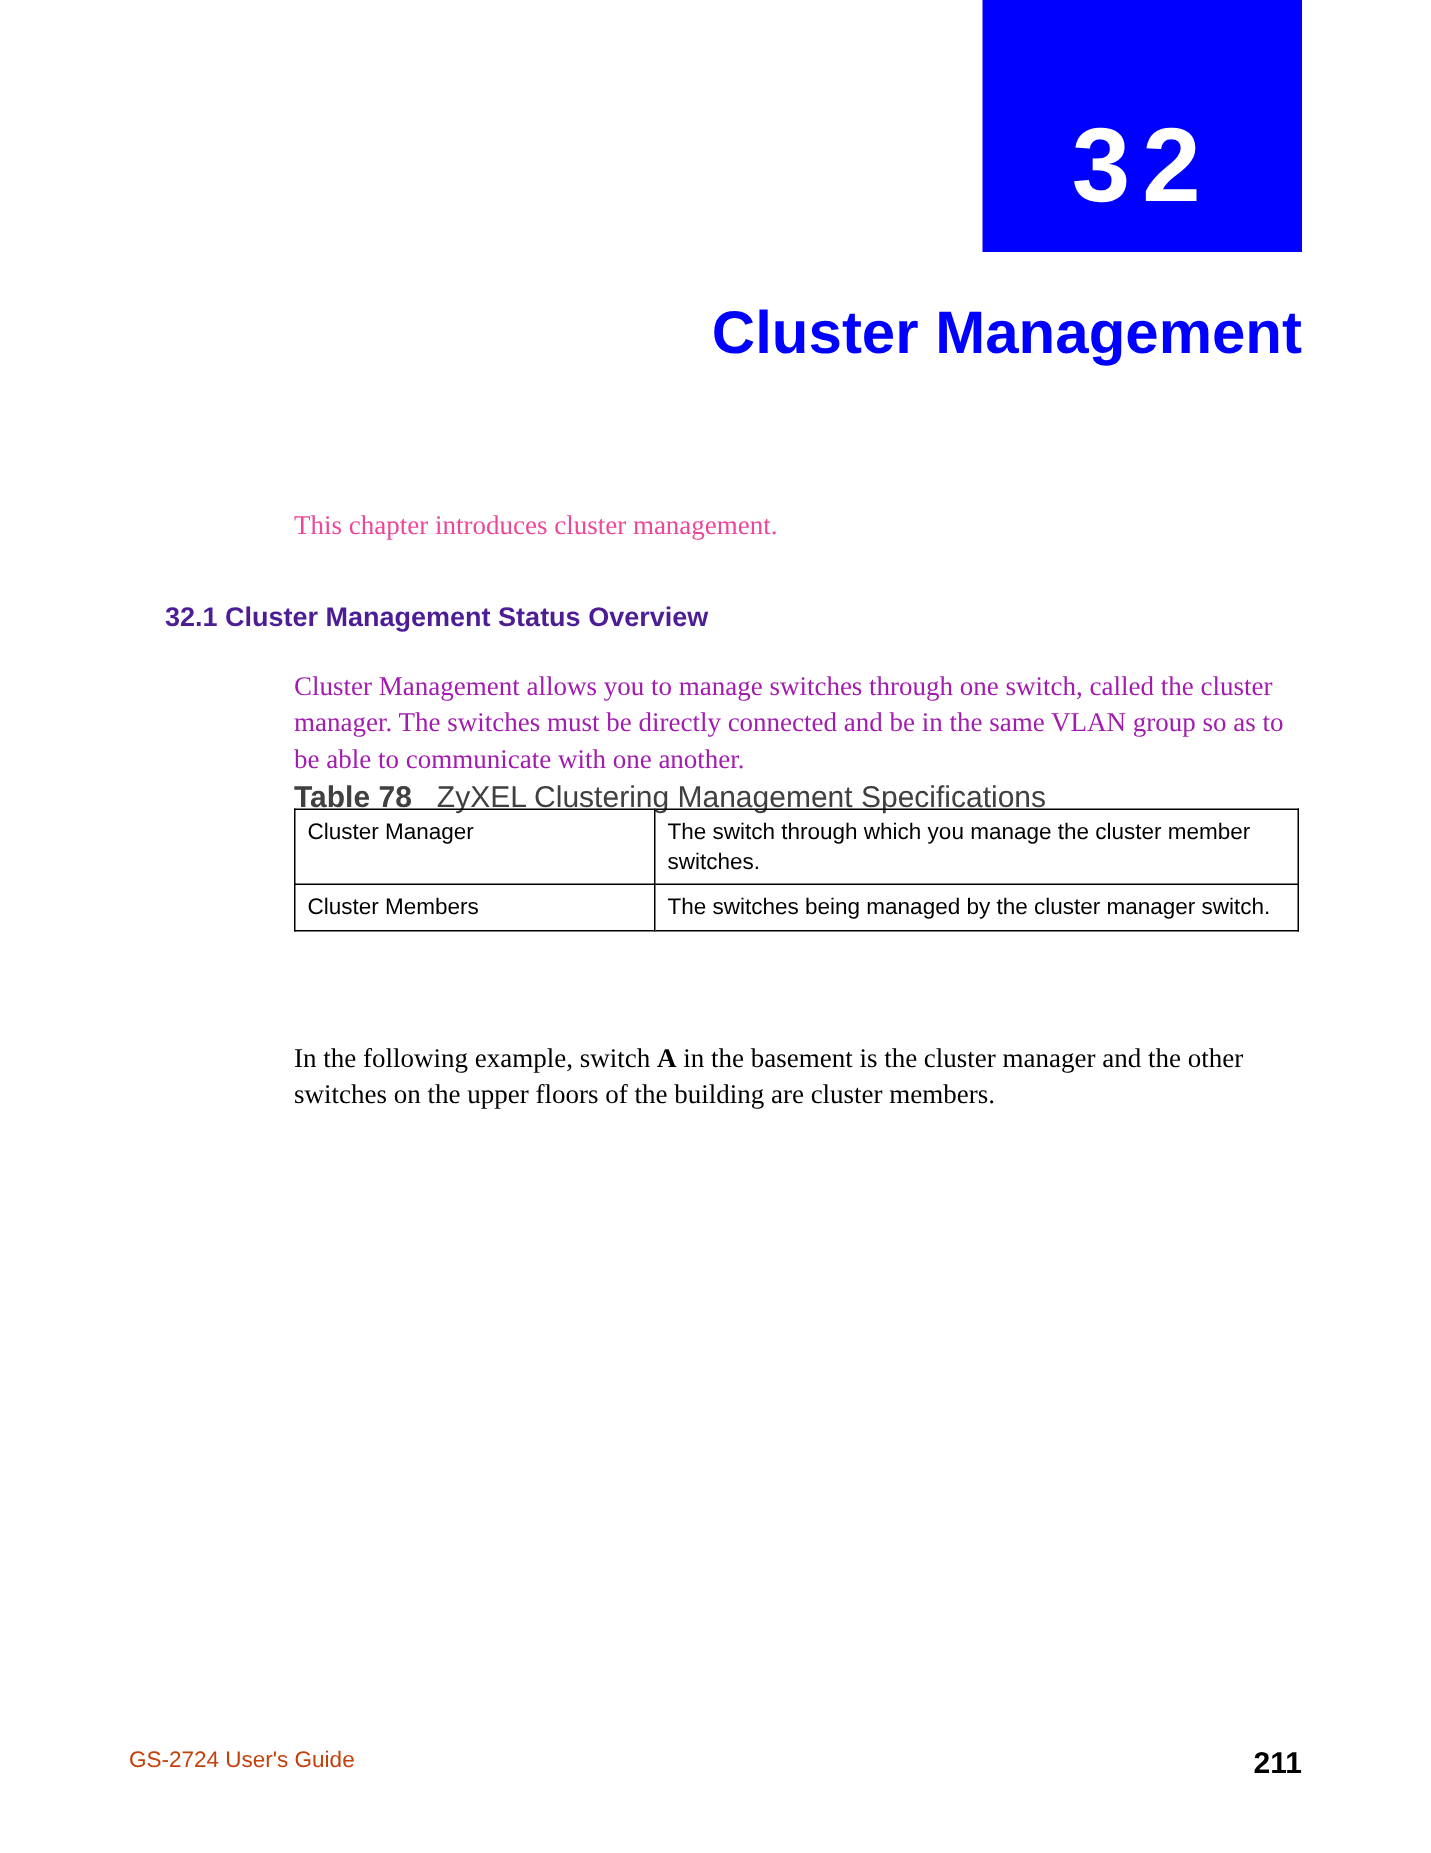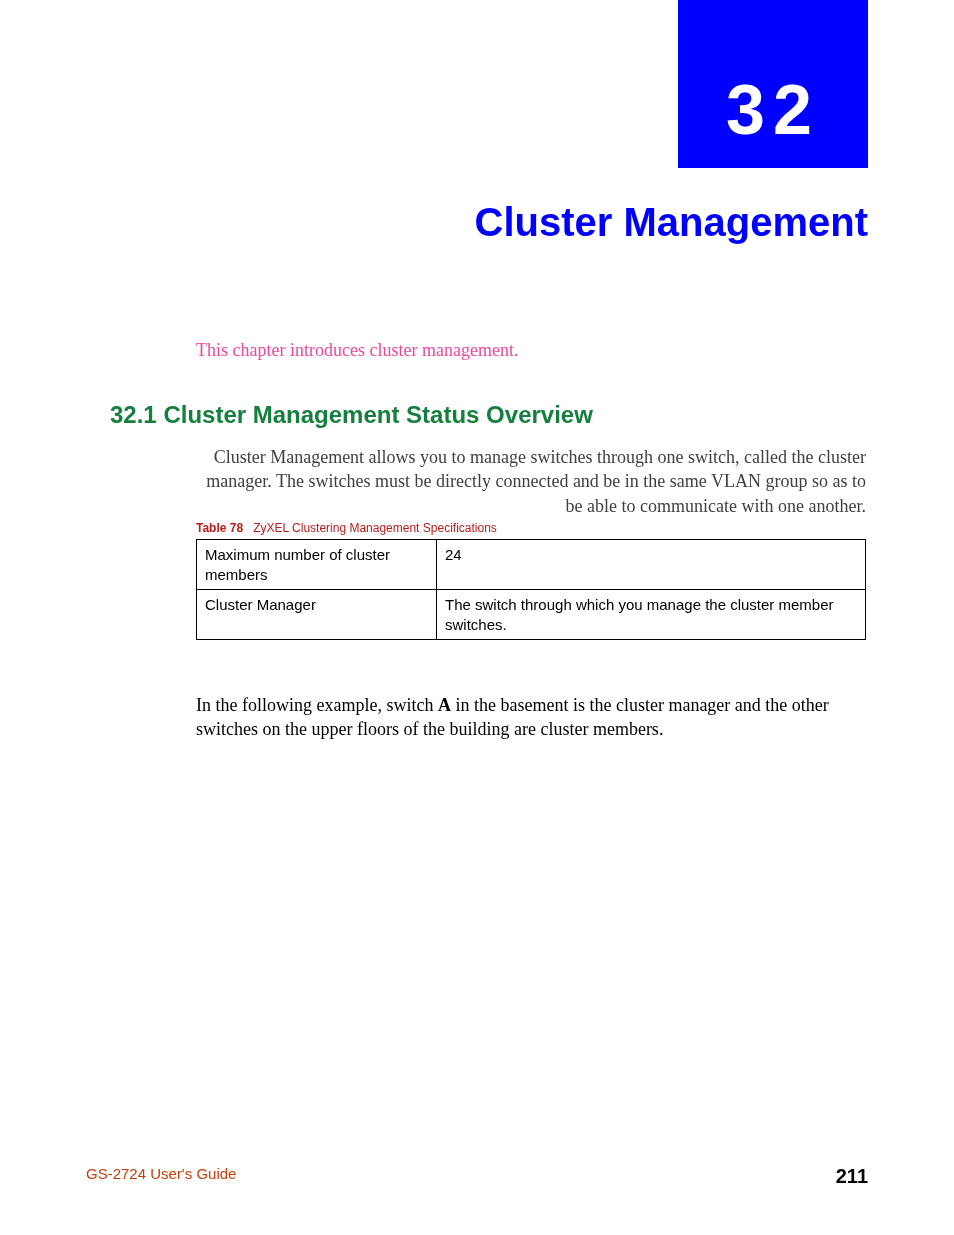--- a/index.html
+++ b/index.html
@@ -12,21 +12,21 @@
       height: 1235px;
       background: #ffffff;
       font-family: "Times New Roman", Times, serif;
       position: relative;
       color: #000000;
     }
     .chapter-box {
       position: absolute;
       top: 0;
       right: 86px;
-      width: 190px;
+      width: 213px;
       height: 168px;
       background: #0000ff;
       display: flex;
       align-items: flex-end;
       justify-content: center;
       padding-bottom: 18px;
     }
     .chapter-number {
       font-family: Arial, Helvetica, sans-serif;
       font-weight: bold;
@@ -50,40 +50,39 @@
       left: 196px;
       font-size: 18px;
       color: #ec4899;
     }
     .section-heading {
       position: absolute;
       top: 401px;
       left: 110px;
       font-family: Arial, Helvetica, sans-serif;
       font-weight: bold;
-      font-size: 24px;
-      color: #15803d;
+      font-size: 18px;
+      color: #4c1d95;
     }
     .section-body {
       position: absolute;
       top: 445px;
       left: 196px;
       width: 670px;
       font-size: 18px;
       line-height: 1.35;
-      color: #404040;
-      text-align: right;
+      color: #a21caf;
     }
     .table-caption {
       position: absolute;
       top: 521px;
       left: 196px;
       font-family: Arial, Helvetica, sans-serif;
-      font-size: 12px;
-      color: #b91c1c;
+      font-size: 20px;
+      color: #404040;
     }
     .table-caption .bold {
       font-weight: bold;
     }
     .spec-table {
       position: absolute;
       top: 539px;
       left: 196px;
       width: 670px;
       border-collapse: collapse;
@@ -144,26 +143,26 @@
 
 <div class="section-body">Cluster Management allows you to manage switches through one switch, called the cluster manager. The switches must be directly connected and be in the same VLAN group so as to be able to communicate with one another.</div>
 
 <div class="table-caption">
   <span class="bold">Table 78</span>&nbsp;&nbsp;&nbsp;<span>ZyXEL Clustering Management Specifications</span>
 </div>
 
 <table class="spec-table">
   <tbody>
     <tr>
-      <td>Maximum number of cluster members</td>
-      <td>24</td>
+      <td>Cluster Manager</td>
+      <td>The switch through which you manage the cluster member switches.</td>
     </tr>
     <tr>
-      <td>Cluster Manager</td>
-      <td>The switch through which you manage the cluster member switches.</td>
+      <td>Cluster Members</td>
+      <td>The switches being managed by the cluster manager switch.</td>
     </tr>
   </tbody>
 </table>
 
 <div class="post-table-text">
   <span>In the following example, switch </span><span class="bold">A</span><span> in the basement is the cluster manager and the other switches on the upper floors of the building are cluster members.</span>
 </div>
 
 <div class="footer-left">GS-2724 User's Guide</div>
 <div class="footer-right">211</div>

